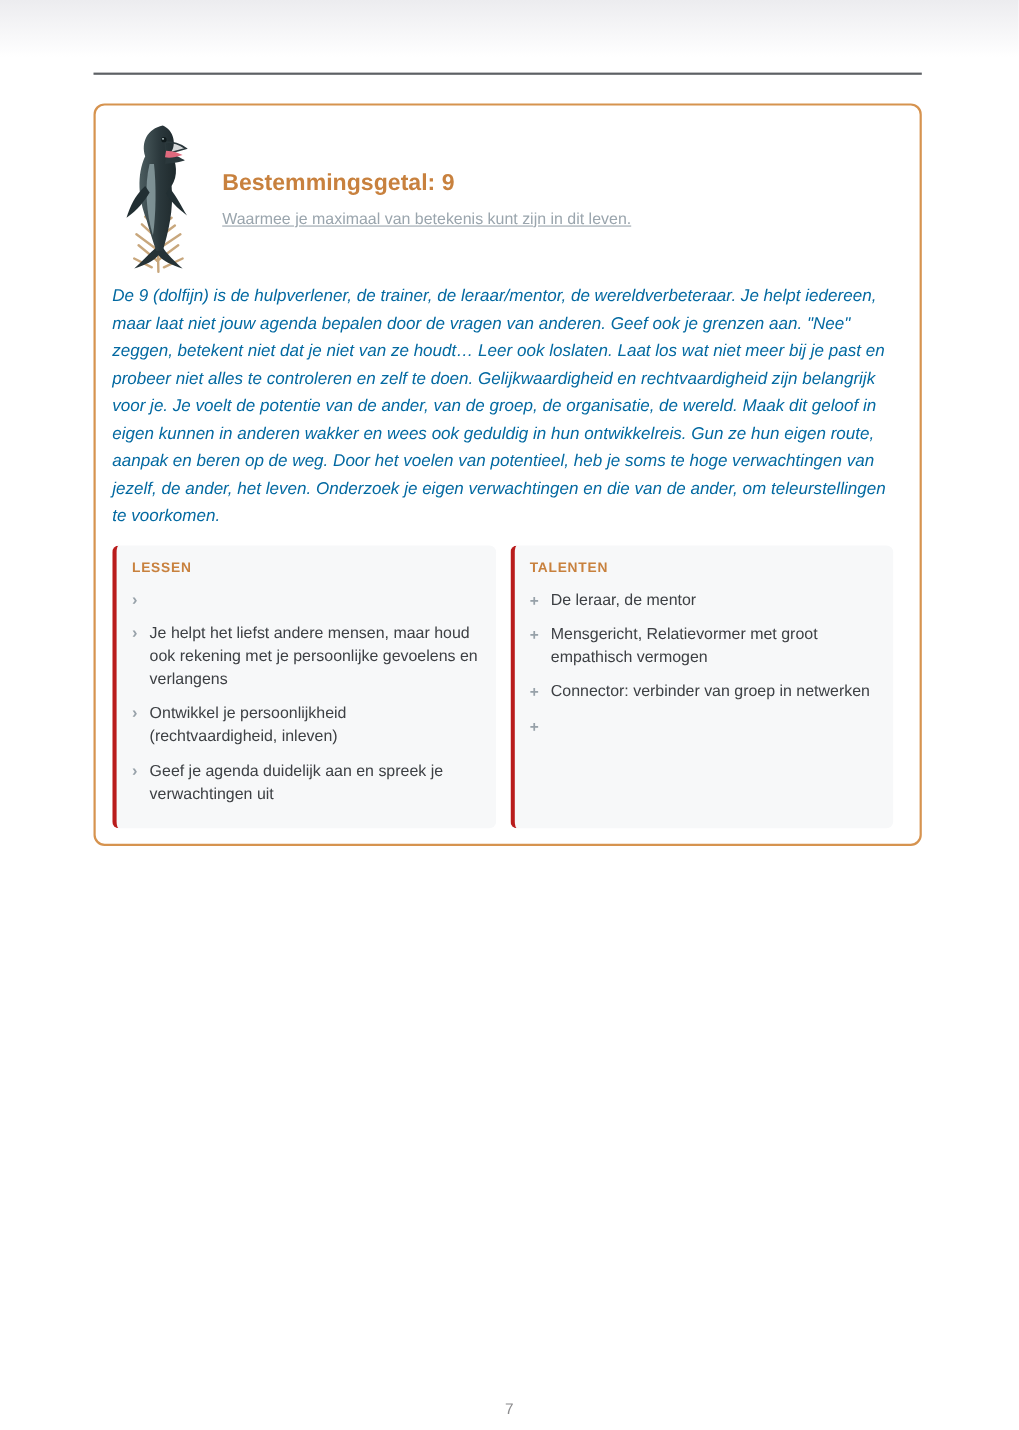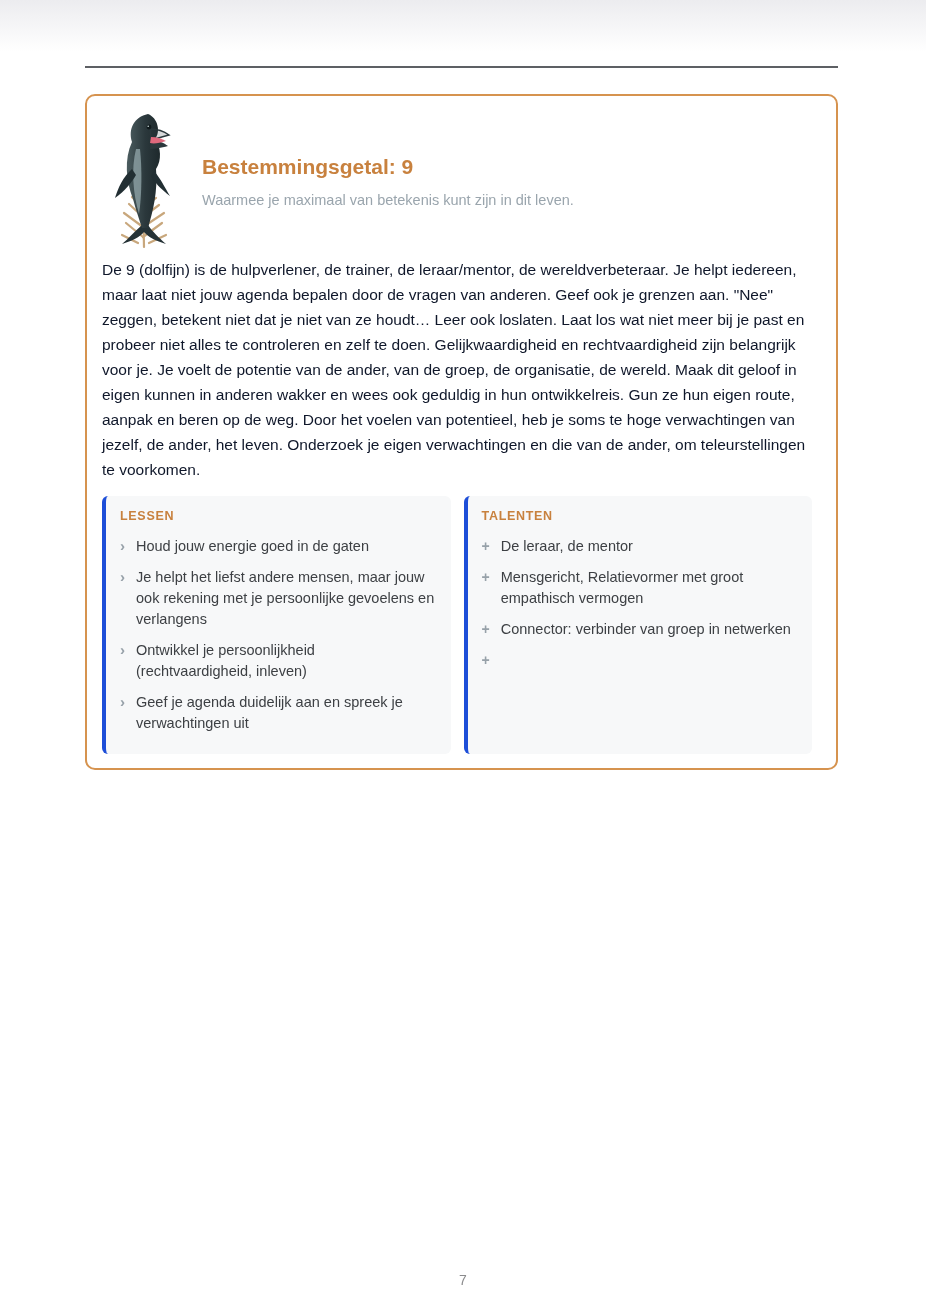--- a/index.html
+++ b/index.html
@@ -41,34 +41,36 @@
   h2.card-title {
     margin: 0 0 13px 0;
     font-size: 21px;
     font-weight: 700;
     color: #c8813e;
   }
   .card-subtitle {
     margin: 0;
     font-size: 14.5px;
     color: #9aa5ad;
+    text-decoration: underline;
   }
 
   .body-text {
     margin: 6px 0 14px 0;
     font-size: 15.5px;
     line-height: 25px;
-    color: #0f172a;
+    color: #0369a1;
+    font-style: italic;
   }
 
   .boxes { display: flex; gap: 13px; align-items: stretch; }
   .info-box {
     flex: 1 1 0;
     background: #f7f8f9;
-    border-left: 4px solid #1d4ed8;
+    border-left: 4px solid #b91c1c;
     border-radius: 6px;
     padding: 13px 16px 10px 14px;
   }
   .info-box h3 {
     margin: 0 0 13px 0;
     font-size: 12.5px;
     font-weight: 700;
     letter-spacing: 0.7px;
     color: #c8813e;
   }
@@ -165,25 +167,24 @@
 
     <p class="body-text">De 9 (dolfijn) is de hulpverlener, de trainer, de leraar/mentor, de wereldverbeteraar. Je helpt iedereen, maar laat niet jouw agenda bepalen door de vragen van anderen. Geef ook je grenzen aan. "Nee" zeggen, betekent niet dat je niet van ze houdt… Leer ook loslaten. Laat los wat niet meer bij je past en probeer niet alles te controleren en zelf te doen. Gelijkwaardigheid en rechtvaardigheid zijn belangrijk voor je. Je voelt de potentie van de ander, van de groep, de organisatie, de wereld. Maak dit geloof in eigen kunnen in anderen wakker en wees ook geduldig in hun ontwikkelreis. Gun ze hun eigen route, aanpak en beren op de weg. Door het voelen van potentieel, heb je soms te hoge verwachtingen van jezelf, de ander, het leven. Onderzoek je eigen verwachtingen en die van de ander, om teleurstellingen te voorkomen.</p>
 
     <div class="boxes">
 
       <div class="info-box">
         <h3>LESSEN</h3>
         <ul>
           <li>
             <span class="marker chevron">›</span>
-            <span>Houd jouw energie goed in de gaten</span>
-          </li>
-          <li>
-            <span class="marker chevron">›</span>
-            <span>Je helpt het liefst andere mensen, maar jouw ook rekening met je persoonlijke gevoelens en verlangens</span>
+          </li>
+          <li>
+            <span class="marker chevron">›</span>
+            <span>Je helpt het liefst andere mensen, maar houd ook rekening met je persoonlijke gevoelens en verlangens</span>
           </li>
           <li>
             <span class="marker chevron">›</span>
             <span>Ontwikkel je persoonlijkheid (rechtvaardigheid, inleven)</span>
           </li>
           <li>
             <span class="marker chevron">›</span>
             <span>Geef je agenda duidelijk aan en spreek je verwachtingen uit</span>
           </li>
         </ul>

